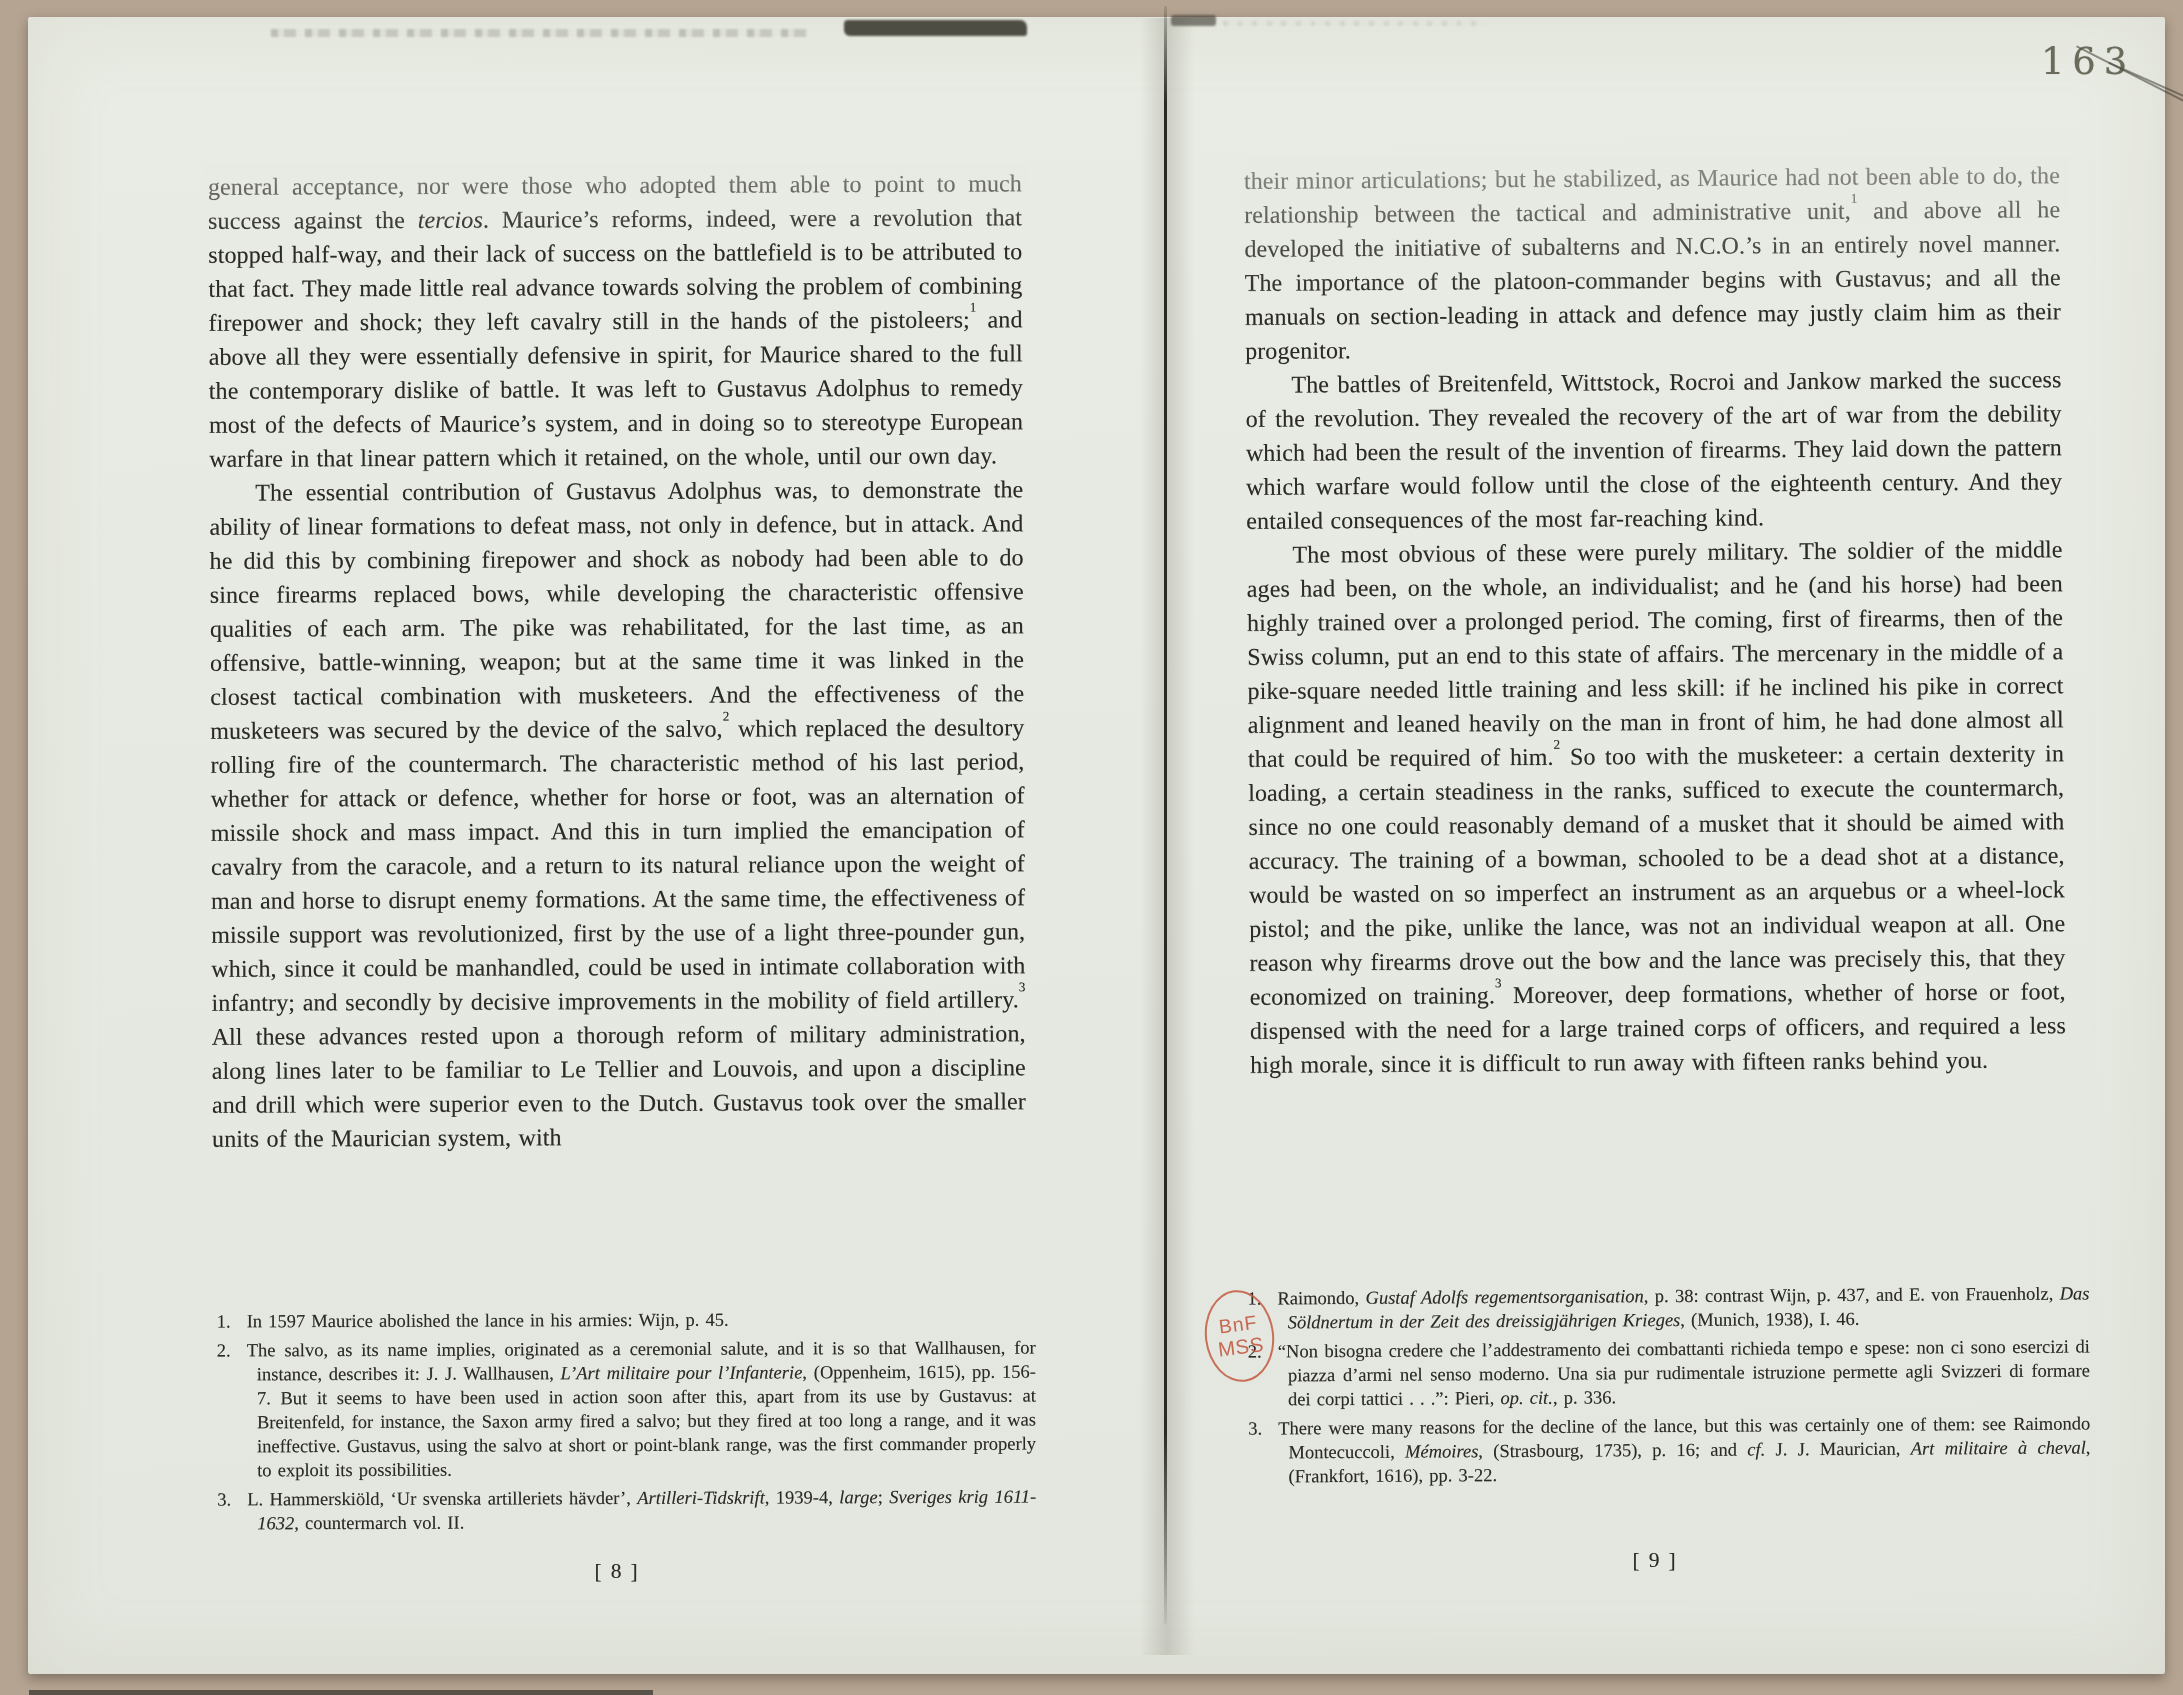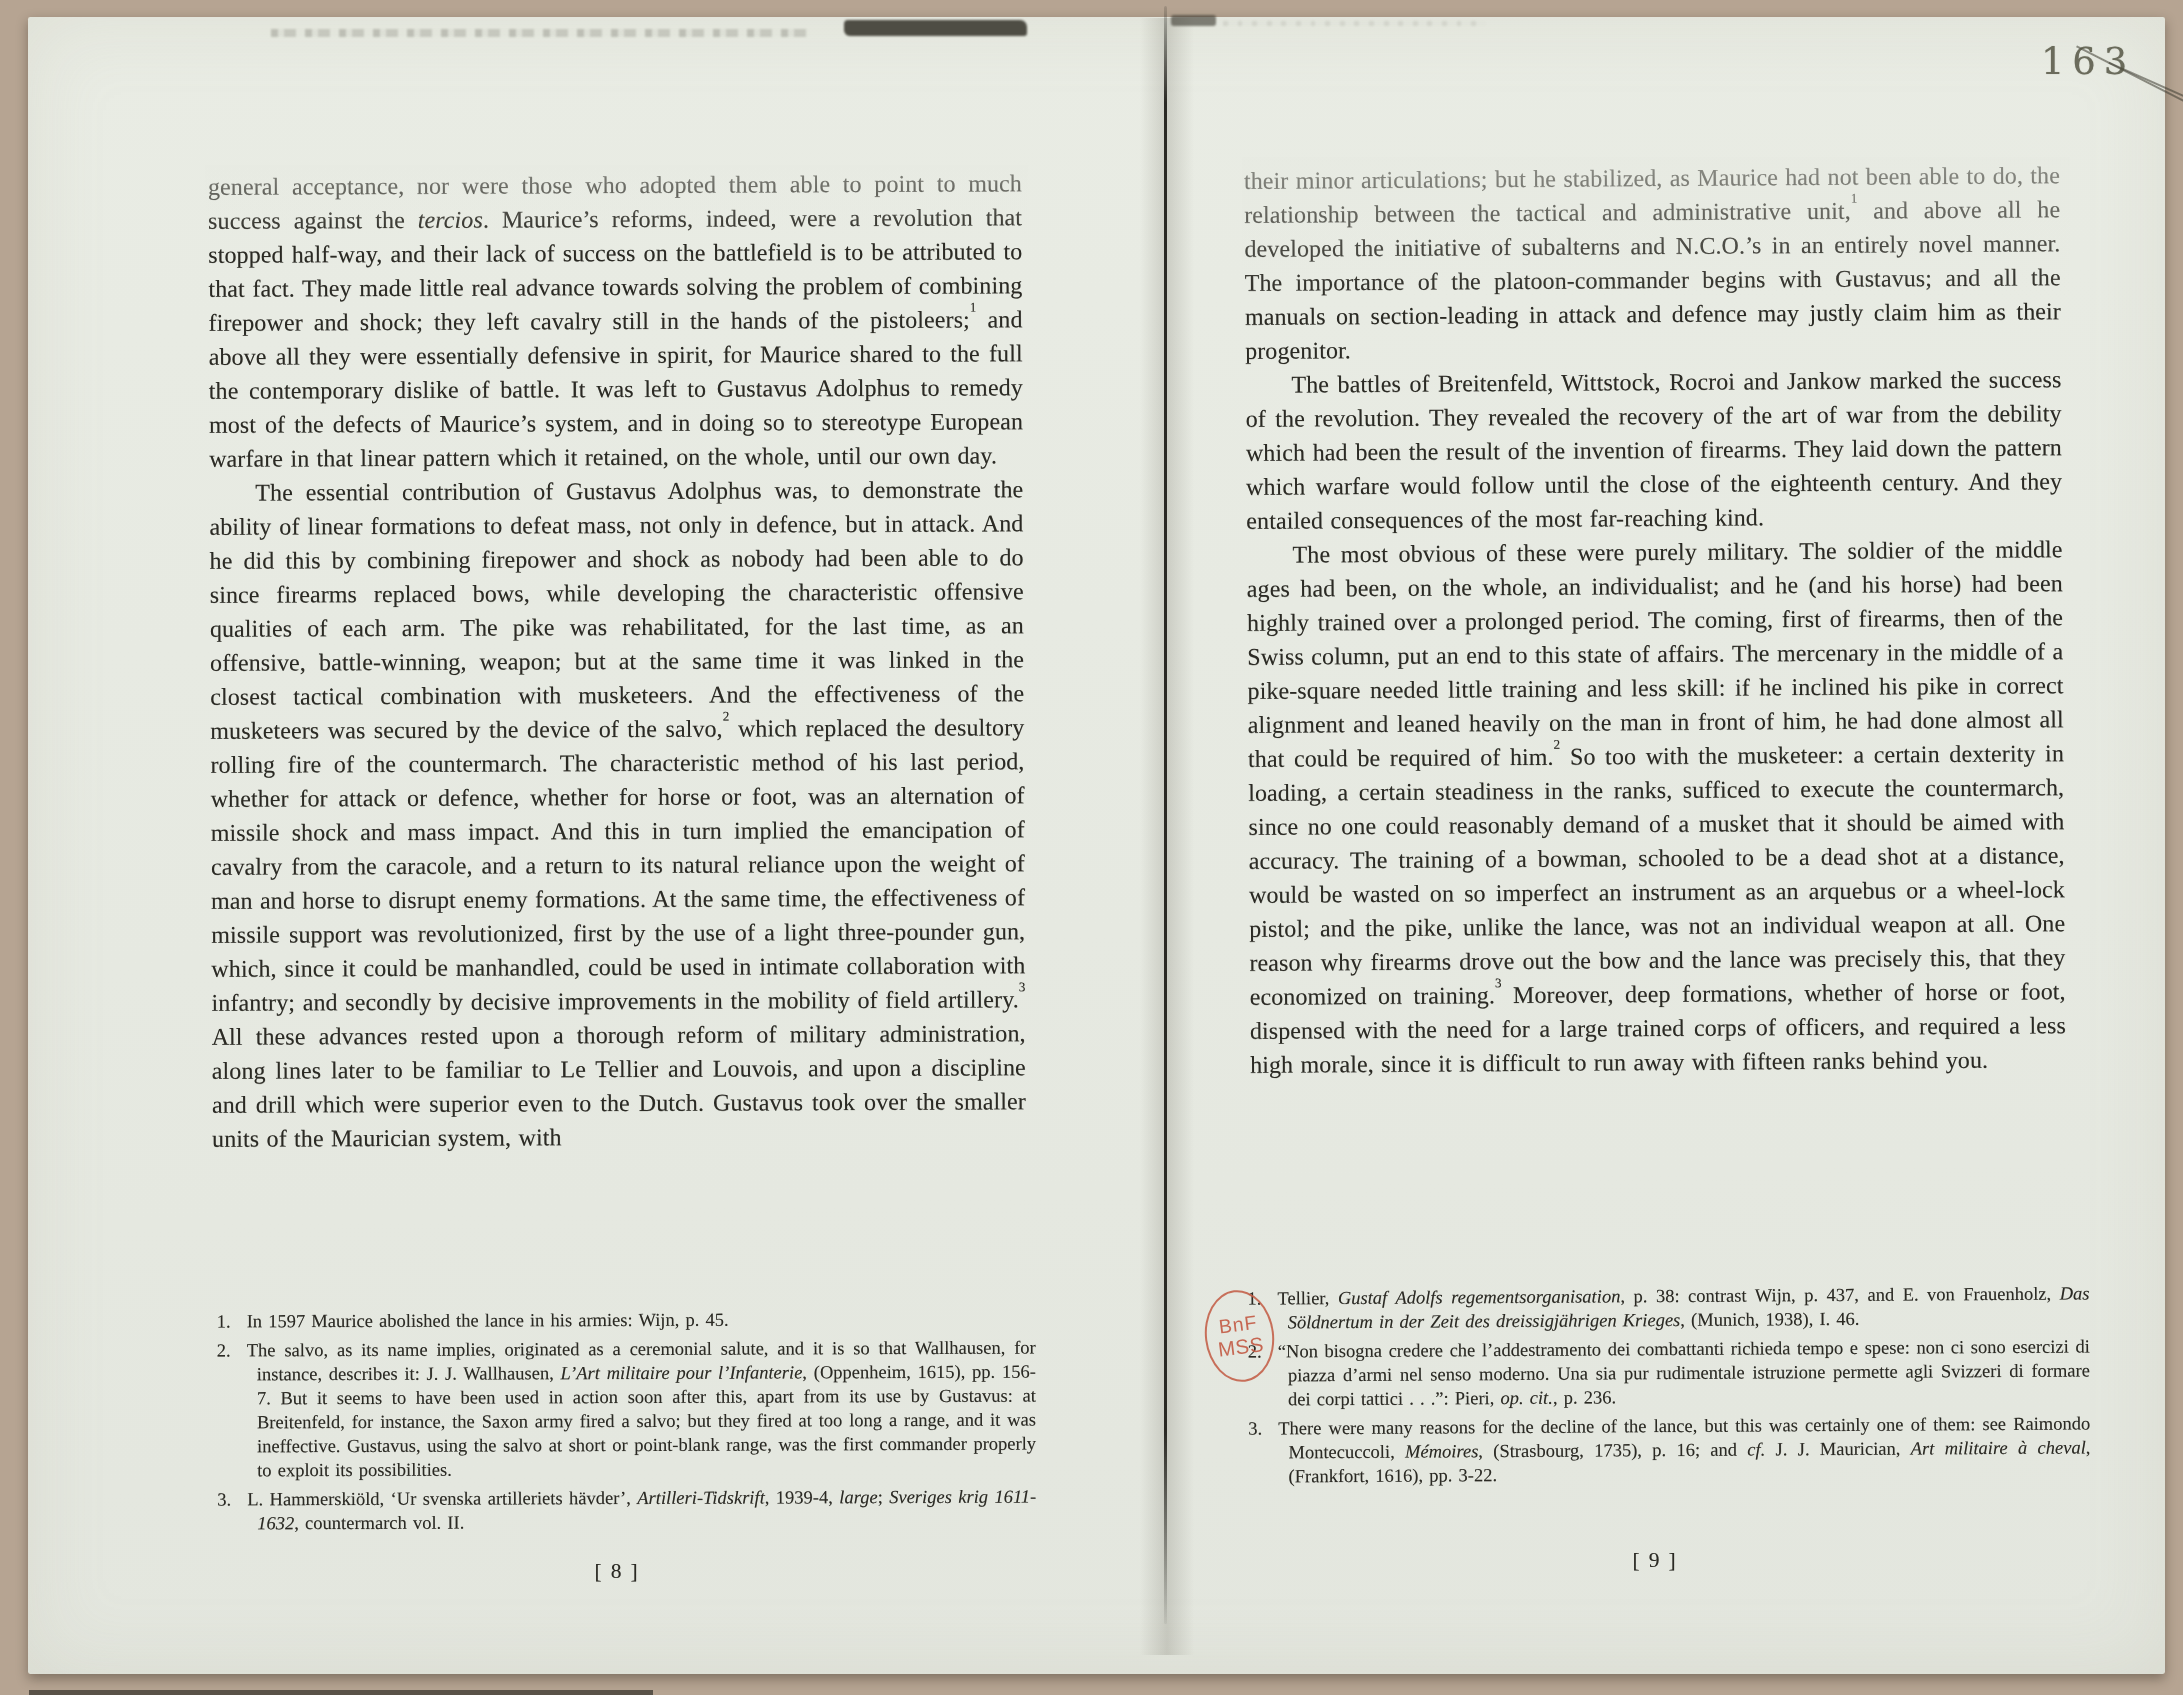--- a/index.html
+++ b/index.html
@@ -173,22 +173,22 @@
     </div>
   <div class="pagenum pagenum-left">[ 8 ]</div>
 
   <div class="body-block body-right">
       <p class="para"><span>their minor articulations;  but he stabilized, as Maurice had not been able to do, the relationship between the tactical and administrative unit,</span><sup class="fnref">1</sup><span> and above all he developed the initiative of subalterns and N.C.O.’s in an entirely novel manner.  The importance of the platoon-commander begins with Gustavus;  and all the manuals on section-leading in attack and defence may justly claim him as their progenitor.</span></p>
       <p class="para indent"><span>The battles of Breitenfeld, Wittstock, Rocroi and Jankow marked the success of the revolution.  They revealed the recovery of the art of war from the debility which had been the result of the invention of firearms.  They laid down the pattern which warfare would follow until the close of the eighteenth century.  And they entailed consequences of the most far-reaching kind.</span></p>
       <p class="para indent"><span>The most obvious of these were purely military.  The soldier of the middle ages had been, on the whole, an individualist;  and he (and his horse) had been highly trained over a prolonged period.  The coming, first of firearms, then of the Swiss column, put an end to this state of affairs.  The mercenary in the middle of a pike-square needed little training and less skill:  if he inclined his pike in correct alignment and leaned heavily on the man in front of him, he had done almost all that could be required of him.</span><sup class="fnref">2</sup><span>  So too with the musketeer:  a certain dexterity in loading, a certain steadiness in the ranks, sufficed to execute the countermarch, since no one could reasonably demand of a musket that it should be aimed with accuracy.  The training of a bowman, schooled to be a dead shot at a distance, would be wasted on so imperfect an instrument as an arquebus or a wheel-lock pistol;  and the pike, unlike the lance, was not an individual weapon at all.  One reason why firearms drove out the bow and the lance was precisely this, that they economized on training.</span><sup class="fnref">3</sup><span>  Moreover, deep formations, whether of horse or foot, dispensed with the need for a large trained corps of officers, and required a less high morale, since it is difficult to run away with fifteen ranks behind you.</span></p>
     </div>
   <div class="fade-top fade-right"></div>
   <div class="fn-block fn-right">
-      <div class="fn"><span class="fn-num">1.</span><span>Tellier, </span><i>Gustaf Adolfs regementsorganisation</i><span>, p. 38:  contrast Wijn, p. 437, and E. von Frauenholz, </span><i>Das Söldnertum in der Zeit des dreissigjährigen Krieges</i><span>, (Munich, 1938), I. 46.</span></div>
-      <div class="fn"><span class="fn-num">2.</span><span>“Non bisogna credere che l’addestramento dei combattanti richieda tempo e spese:  non ci sono esercizi di piazza d’armi nel senso moderno.  Una sia pur rudimentale istruzione permette agli Svizzeri di formare dei corpi tattici . . .”:  Pieri, </span><i>op. cit.</i><span>, p. 236.</span></div>
+      <div class="fn"><span class="fn-num">1.</span><span>Raimondo, </span><i>Gustaf Adolfs regementsorganisation</i><span>, p. 38:  contrast Wijn, p. 437, and E. von Frauenholz, </span><i>Das Söldnertum in der Zeit des dreissigjährigen Krieges</i><span>, (Munich, 1938), I. 46.</span></div>
+      <div class="fn"><span class="fn-num">2.</span><span>“Non bisogna credere che l’addestramento dei combattanti richieda tempo e spese:  non ci sono esercizi di piazza d’armi nel senso moderno.  Una sia pur rudimentale istruzione permette agli Svizzeri di formare dei corpi tattici . . .”:  Pieri, </span><i>op. cit.</i><span>, p. 336.</span></div>
       <div class="fn"><span class="fn-num">3.</span><span>There were many reasons for the decline of the lance, but this was certainly one of them:  see Raimondo Montecuccoli, </span><i>Mémoires</i><span>, (Strasbourg, 1735), p. 16;  and </span><i>cf.</i><span> J. J. Maurician, </span><i>Art militaire à cheval</i><span>, (Frankfort, 1616), pp. 3-22.</span></div>
     </div>
   <div class="pagenum pagenum-right">[ 9 ]</div>
 
   <div class="bnf-stamp">
     <div class="l1">BnF</div>
     <div class="l2">MSS</div>
   </div>
 
 </div>

